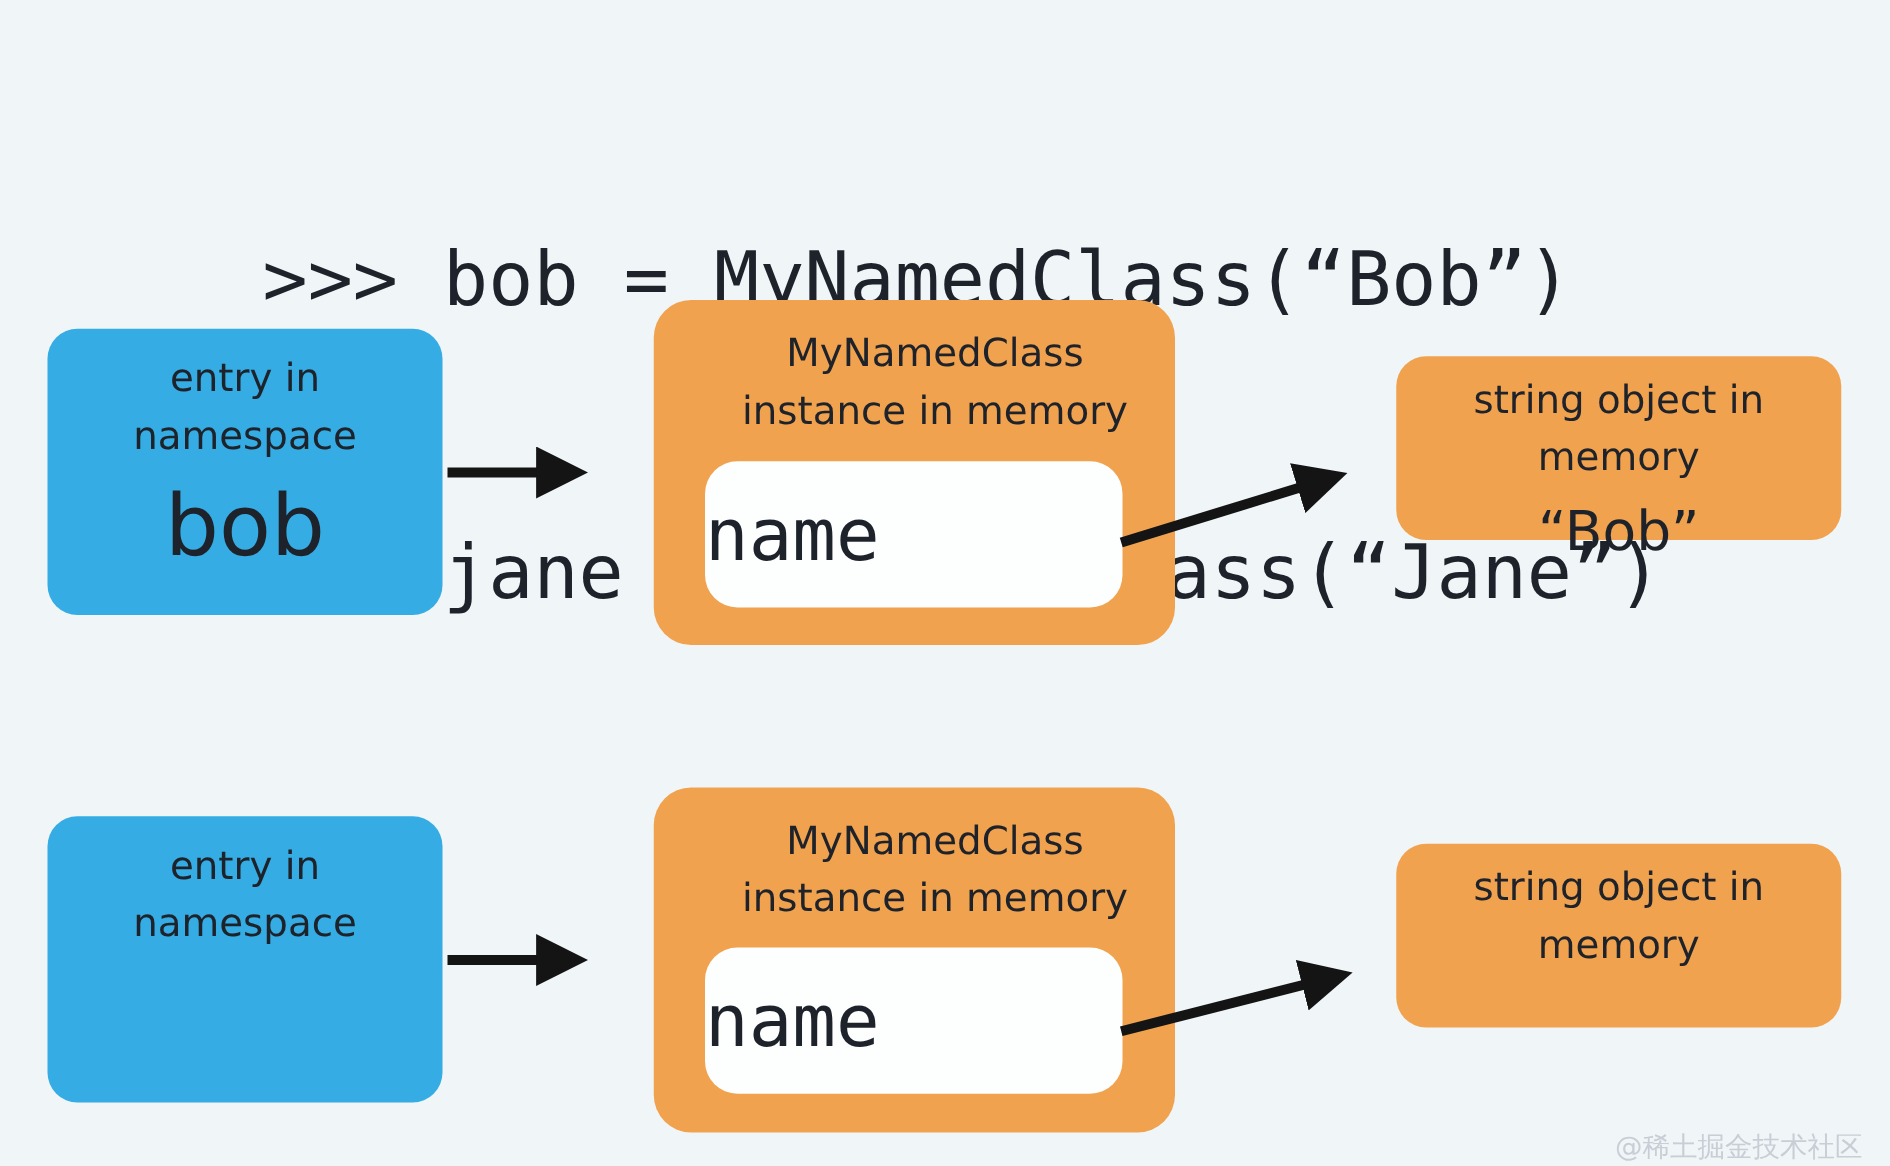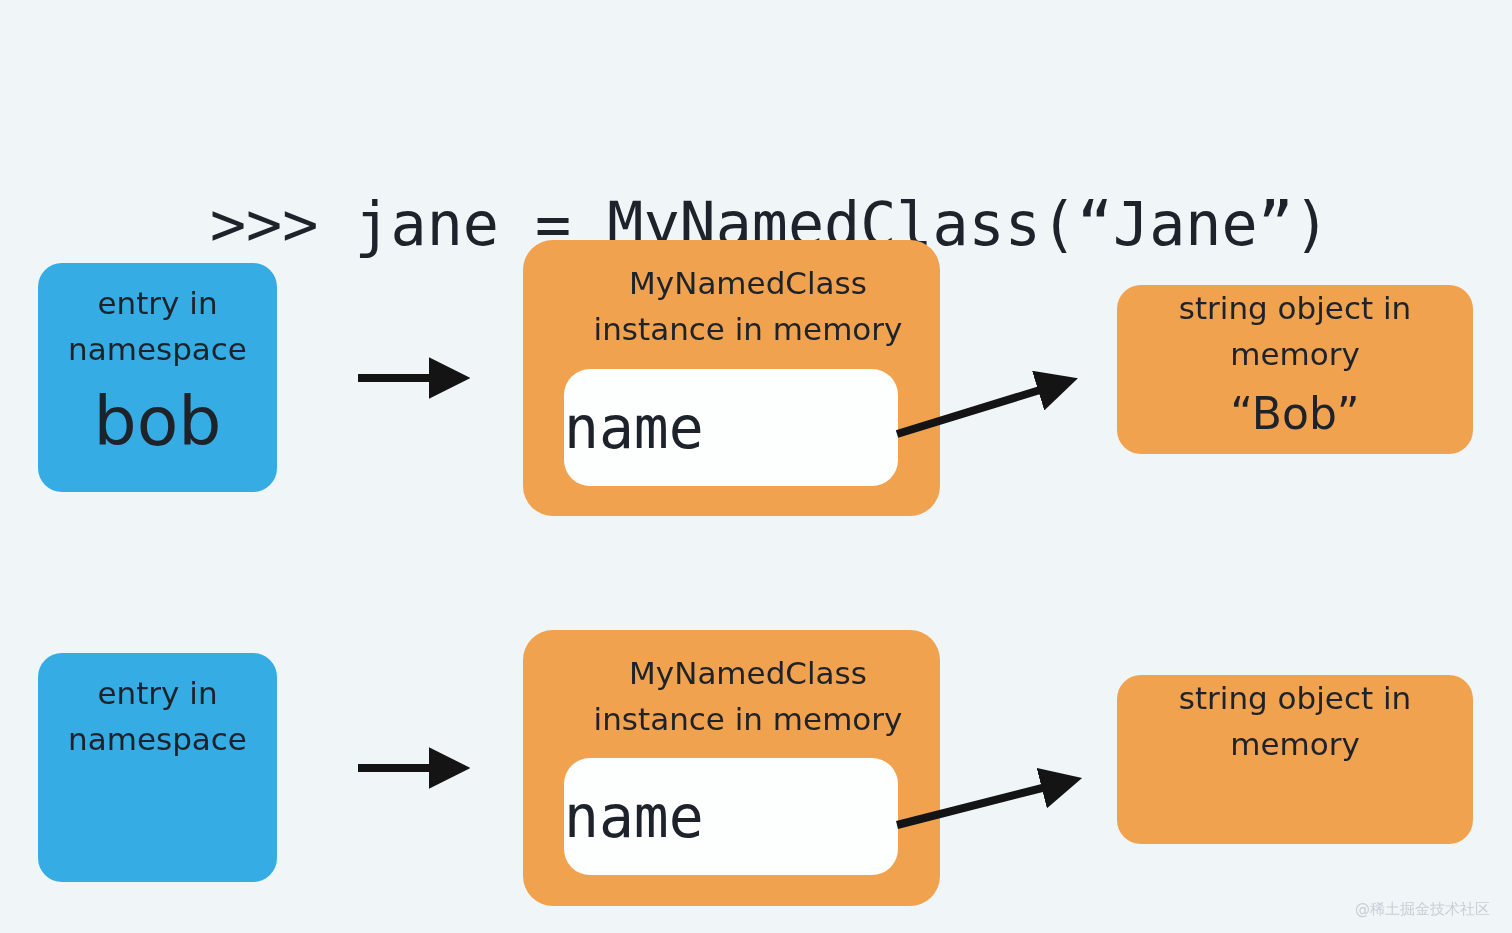--- a/index.html
+++ b/index.html
@@ -26,32 +26,33 @@
     position:absolute;left:210px;top:29px;
     font-family:"DejaVu Sans Mono", monospace;
     font-size:60px;line-height:78px;
     white-space:pre;
     color:var(--text);
   }
   
   .box{position:absolute;box-sizing:border-box;text-align:center;}
   .blue-box{
     background:var(--blue);
-    left:38px;width:239px;height:229px;border-radius:24px;
+    left:38px;width:316px;height:229px;border-radius:24px;
     padding-top:17px;
   }
   .instance-box{
     background:var(--orange);
     left:523px;width:417px;height:276px;border-radius:30px;
     padding-top:20px;
     padding-left:33px;
   }
   .string-box{
     background:var(--orange);
-    left:1117px;width:356px;height:169px;border-radius:24px;
+    left:1117px;width:356px;height:147px;border-radius:24px;
+    padding-top:12px;
   }
   .box-label{
     font-size:31px;line-height:46px;font-weight:500;
     color:var(--text);
   }
   .big-name{
     margin-top:4px;
     font-size:68px;line-height:92px;
     color:var(--text);
   }
@@ -74,39 +75,40 @@
   }
   .string-value.mono{
     font-family:"DejaVu Sans Mono", monospace;
     font-size:62px;
   }
   
   .arrow{position:absolute;overflow:visible;}
   .arrow line{stroke:var(--arrow);stroke-width:8;}
   
   .watermark{
-    position:absolute;right:22px;bottom:14px;
-    font-size:15px;color:var(--watermark);
+    position:absolute;right:22px;bottom:0;
+    font-size:22px;color:var(--watermark);
     font-family:"DejaVu Sans", sans-serif;
   }
 </style>
 </head>
 <body>
 
 <div class="stage">
 
   <svg width="0" height="0" style="position:absolute" aria-hidden="true">
     <defs>
       <marker id="ah" viewBox="0 0 10 10" refX="7" refY="5" markerWidth="5.2" markerHeight="5.2" orient="auto-start-reverse">
         <path d="M0,0 L10,5 L0,10 z" fill="var(--arrow)"></path>
       </marker>
     </defs>
   </svg>
 
   <div class="code">
+    <div>&gt;&gt;&gt; bob = MyNamedClass(“Bob”)</div>
     <div>&gt;&gt;&gt; jane = MyNamedClass(“Jane”)</div>
   </div>
 
   <div class="box blue-box" style="top:263px">
     <div class="box-label">entry in</div>
     <div class="box-label">namespace</div>
     <div class="big-name">bob</div>
   </div>
 
   <svg class="arrow" style="left:350px;top:350px" width="130" height="56">

